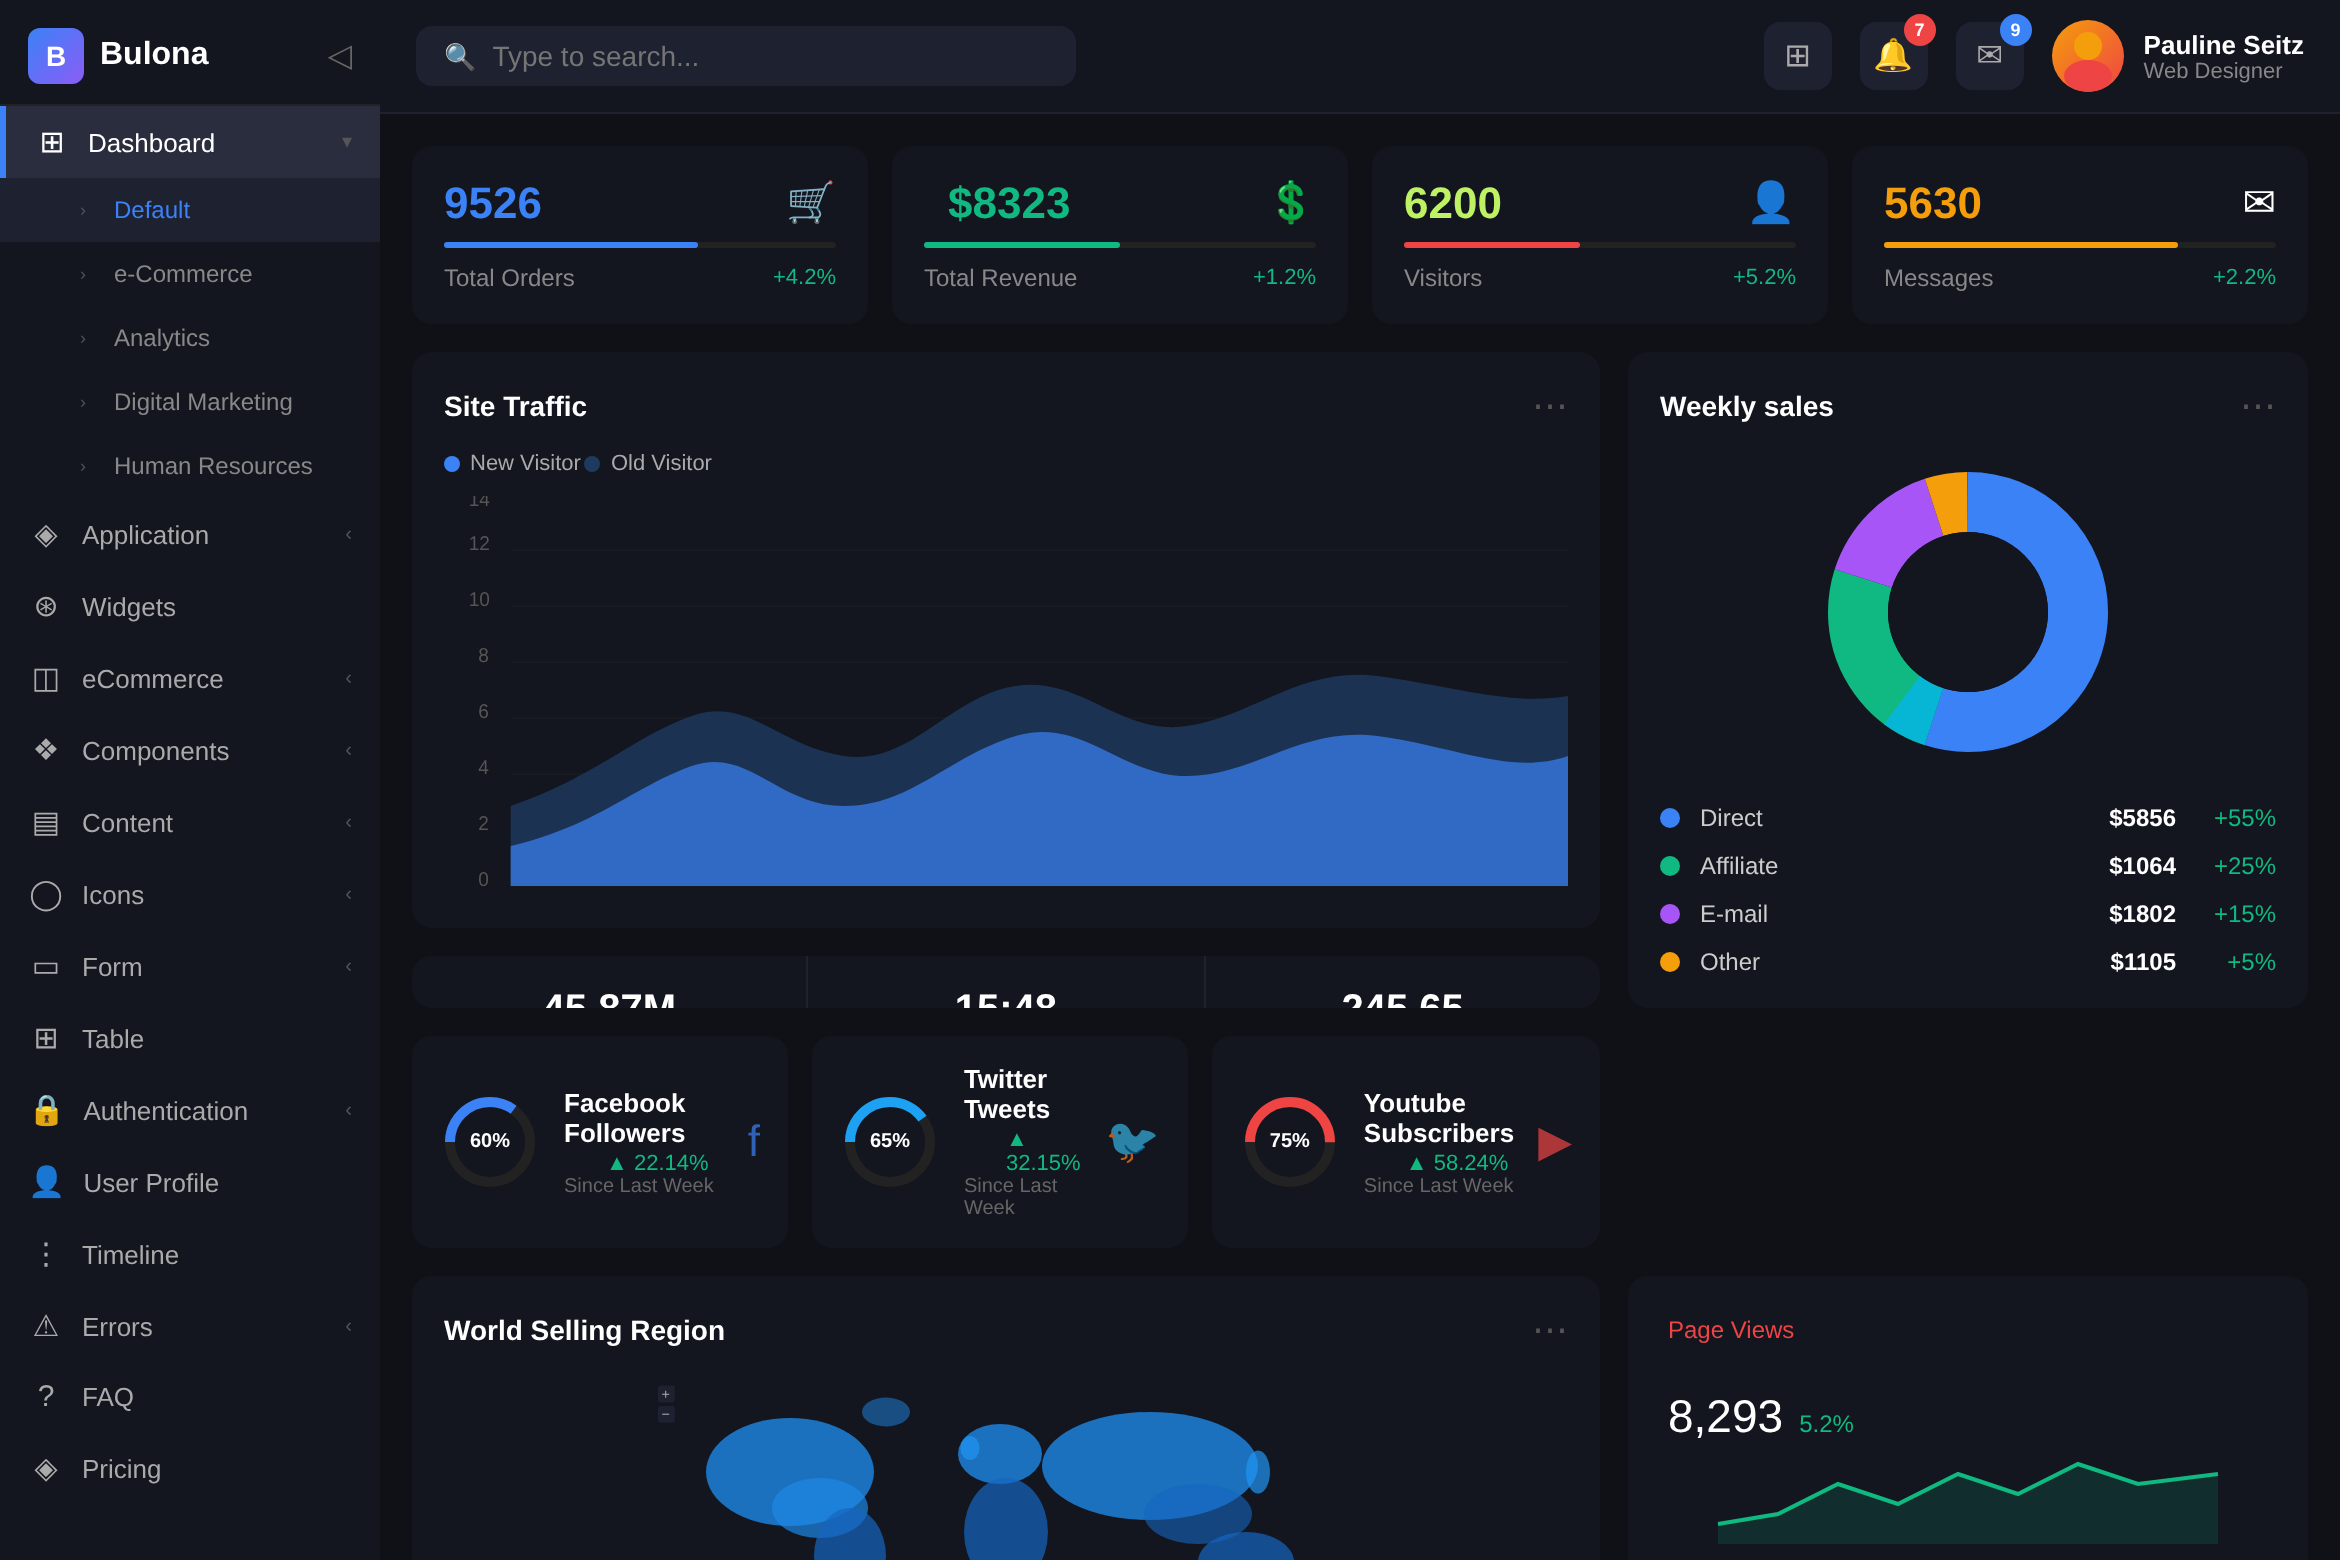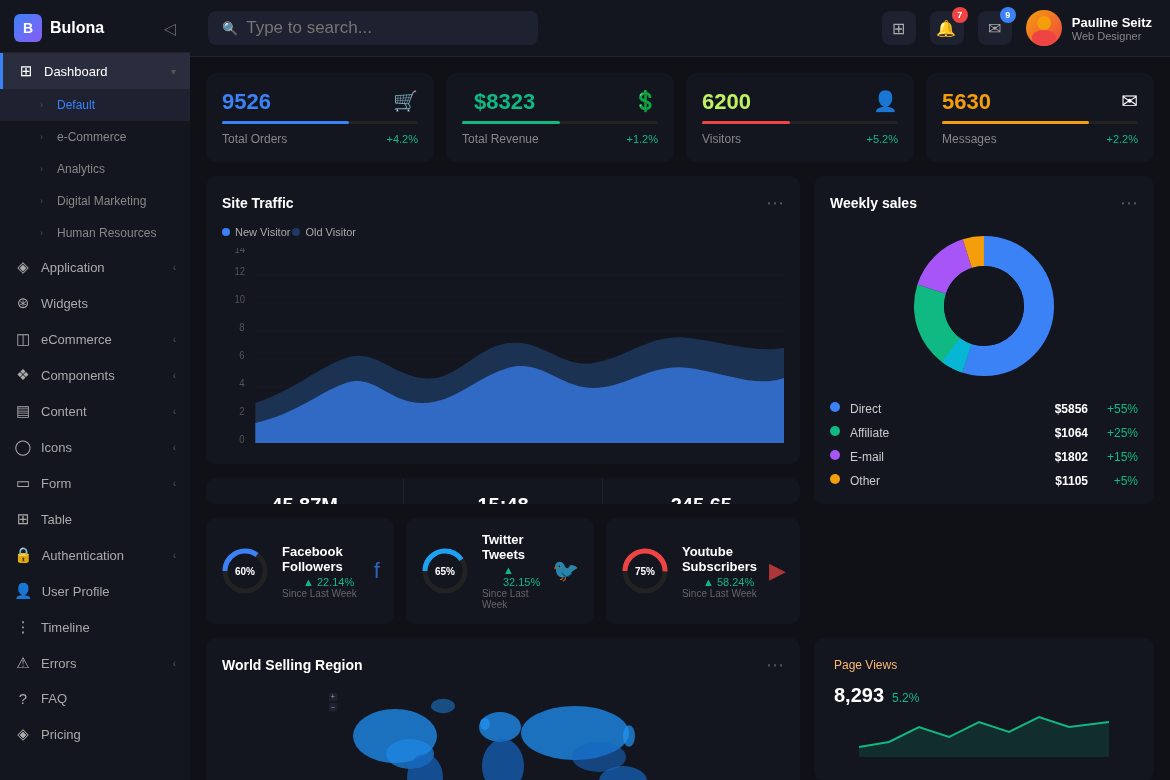--- a/index.html
+++ b/index.html
@@ -24,21 +24,21 @@
     .nav-sub.active { color: #3b82f6; }
     .nav-sub-arrow { font-size: 9px; color: #555; margin-right: 5px; }
 
     
     .main { flex: 1; display: flex; flex-direction: column; overflow: hidden; }
 
     
     .topbar { display: flex; align-items: center; gap: 12px; padding: 10px 18px; background: #13151f; border-bottom: 1px solid #1e2130; }
     .search-box { display: flex; align-items: center; gap: 8px; background: #1e2130; border-radius: 8px; padding: 7px 14px; flex: 1; max-width: 330px; }
     .search-icon { color: #666; font-size: 13px; }
-    .search-input { background: none; border: none; outline: none; color: #aaa; font-size: 17px; width: 100%; }
+    .search-input { background: none; border: none; outline: none; color: #aaa; font-size: 14px; width: 100%; }
     .topbar-icons { display: flex; align-items: center; gap: 14px; margin-left: auto; }
     .icon-btn { position: relative; width: 34px; height: 34px; border-radius: 8px; background: #1e2130; display: flex; align-items: center; justify-content: center; cursor: pointer; font-size: 16px; color: #aaa; }
     .badge { position: absolute; top: -4px; right: -4px; background: #ef4444; color: #fff; font-size: 9px; border-radius: 50%; width: 16px; height: 16px; display: flex; align-items: center; justify-content: center; font-weight: bold; }
     .badge.blue { background: #3b82f6; }
     .user-info { display: flex; align-items: center; gap: 10px; cursor: pointer; }
     .avatar { width: 36px; height: 36px; border-radius: 50%; background: linear-gradient(135deg, #f59e0b, #ef4444); display: flex; align-items: center; justify-content: center; overflow: hidden; }
     .user-name { font-size: 13px; font-weight: 600; color: #fff; }
     .user-role { font-size: 11px; color: #888; }
 
     
@@ -75,21 +75,21 @@
     .chart-legend { display: flex; gap: 2px; margin-bottom: 10px; }
     .legend-item { display: flex; align-items: center; gap: 5px; font-size: 11px; color: #aaa; }
     .legend-dot { width: 8px; height: 8px; border-radius: 50%; }
     .chart-area { position: relative; height: 200px; }
     .chart-svg { width: 100%; height: 100%; }
 
     
     .weekly-card { grid-column: 2; grid-row: 2 / 4; }
     .donut-container { display: flex; justify-content: center; margin-bottom: 16px; }
     .sales-legend { display: flex; flex-direction: column; gap: 10px; }
-    .sales-row { display: flex; gap: 10px; font-size: 12px; }
+    .sales-row { display: flex; align-items: center; gap: 10px; font-size: 12px; }
     .sales-dot { width: 10px; height: 10px; border-radius: 50%; min-width: 10px; }
     .sales-name { flex: 1; color: #ccc; }
     .sales-amount { color: #fff; font-weight: 600; min-width: 50px; text-align: right; }
     .sales-pct { color: #10b981; min-width: 40px; text-align: right; }
 
     
     .metrics-row { display: flex; gap: 0; background: #13151f; border-radius: 10px; overflow: hidden; }
     .metric-block { flex: 1; padding: 16px; text-align: center; border-right: 1px solid #1e2130; }
     .metric-block:last-child { border-right: none; }
     .metric-value { font-size: 20px; font-weight: 700; color: #fff; }
@@ -99,21 +99,21 @@
     .social-card { background: #13151f; border-radius: 10px; padding: 14px; display: flex; align-items: center; gap: 12px; }
     .circle-progress { position: relative; width: 50px; height: 50px; }
     .circle-progress svg { transform: rotate(-90deg); }
     .circle-pct { position: absolute; top: 50%; left: 50%; transform: translate(-50%, -50%); font-size: 10px; font-weight: 700; color: #fff; }
     .social-info { flex: 1; }
     .social-name { font-size: 13px; font-weight: 600; color: #fff; }
     .social-pct { font-size: 11px; color: #10b981; margin-top: 2px; margin-left: 21px; }
     .social-since { font-size: 10px; color: #666; }
     .social-icon { font-size: 22px; opacity: 0.7; }
     .stat-card-lg { background: #13151f; border-radius: 10px; padding: 20px; }
-    .big-num { font-size: 20px; font-weight: 700; color: #fff; }
+    .big-num { font-size: 23px; font-weight: 400; color: #fff; }
 
     .map-card { background: #13151f; border-radius: 10px; padding: 16px; }
 
     
     .world-map { width: 100%; height: 120px; }
   </style>
 </head>
 <body>
 
 <nav class="sidebar">
@@ -505,21 +505,21 @@
           <rect x="10" y="8" width="14" height="14" rx="2" fill="#1e2130"></rect>
           <text x="13" y="19" fill="#aaa" font-size="12">+</text>
           <rect x="10" y="25" width="14" height="14" rx="2" fill="#1e2130"></rect>
           <text x="13" y="36" fill="#aaa" font-size="12">−</text>
         </svg>
       </div>
     </div>
 
     <div style="grid-column:2; display:grid; grid-template-rows:1fr 1fr; gap:12px;">
       <div class="stat-card-lg">
-        <div style="font-size:12px;color:#fdba74;margin-bottom:12px">Page Views</div>
+        <div style="font-size:12px;color:#ef4444;margin-bottom:23px">Page Views</div>
         <div style="display:flex;align-items:baseline;gap:8px">
           <span class="big-num">8,293</span>
           <span style="font-size:12px;color:#10b981">5.2%</span>
         </div>
         <svg width="100%" height="50" viewBox="0 0 250 50">
           <polyline points="0,40 30,35 60,20 90,30 120,15 150,25 180,10 210,20 250,15" fill="none" stroke="#10b981" stroke-width="2"></polyline>
           <polygon points="0,40 30,35 60,20 90,30 120,15 150,25 180,10 210,20 250,15 250,50 0,50" fill="#10b981" opacity="0.15"></polygon>
         </svg>
       </div>
 

